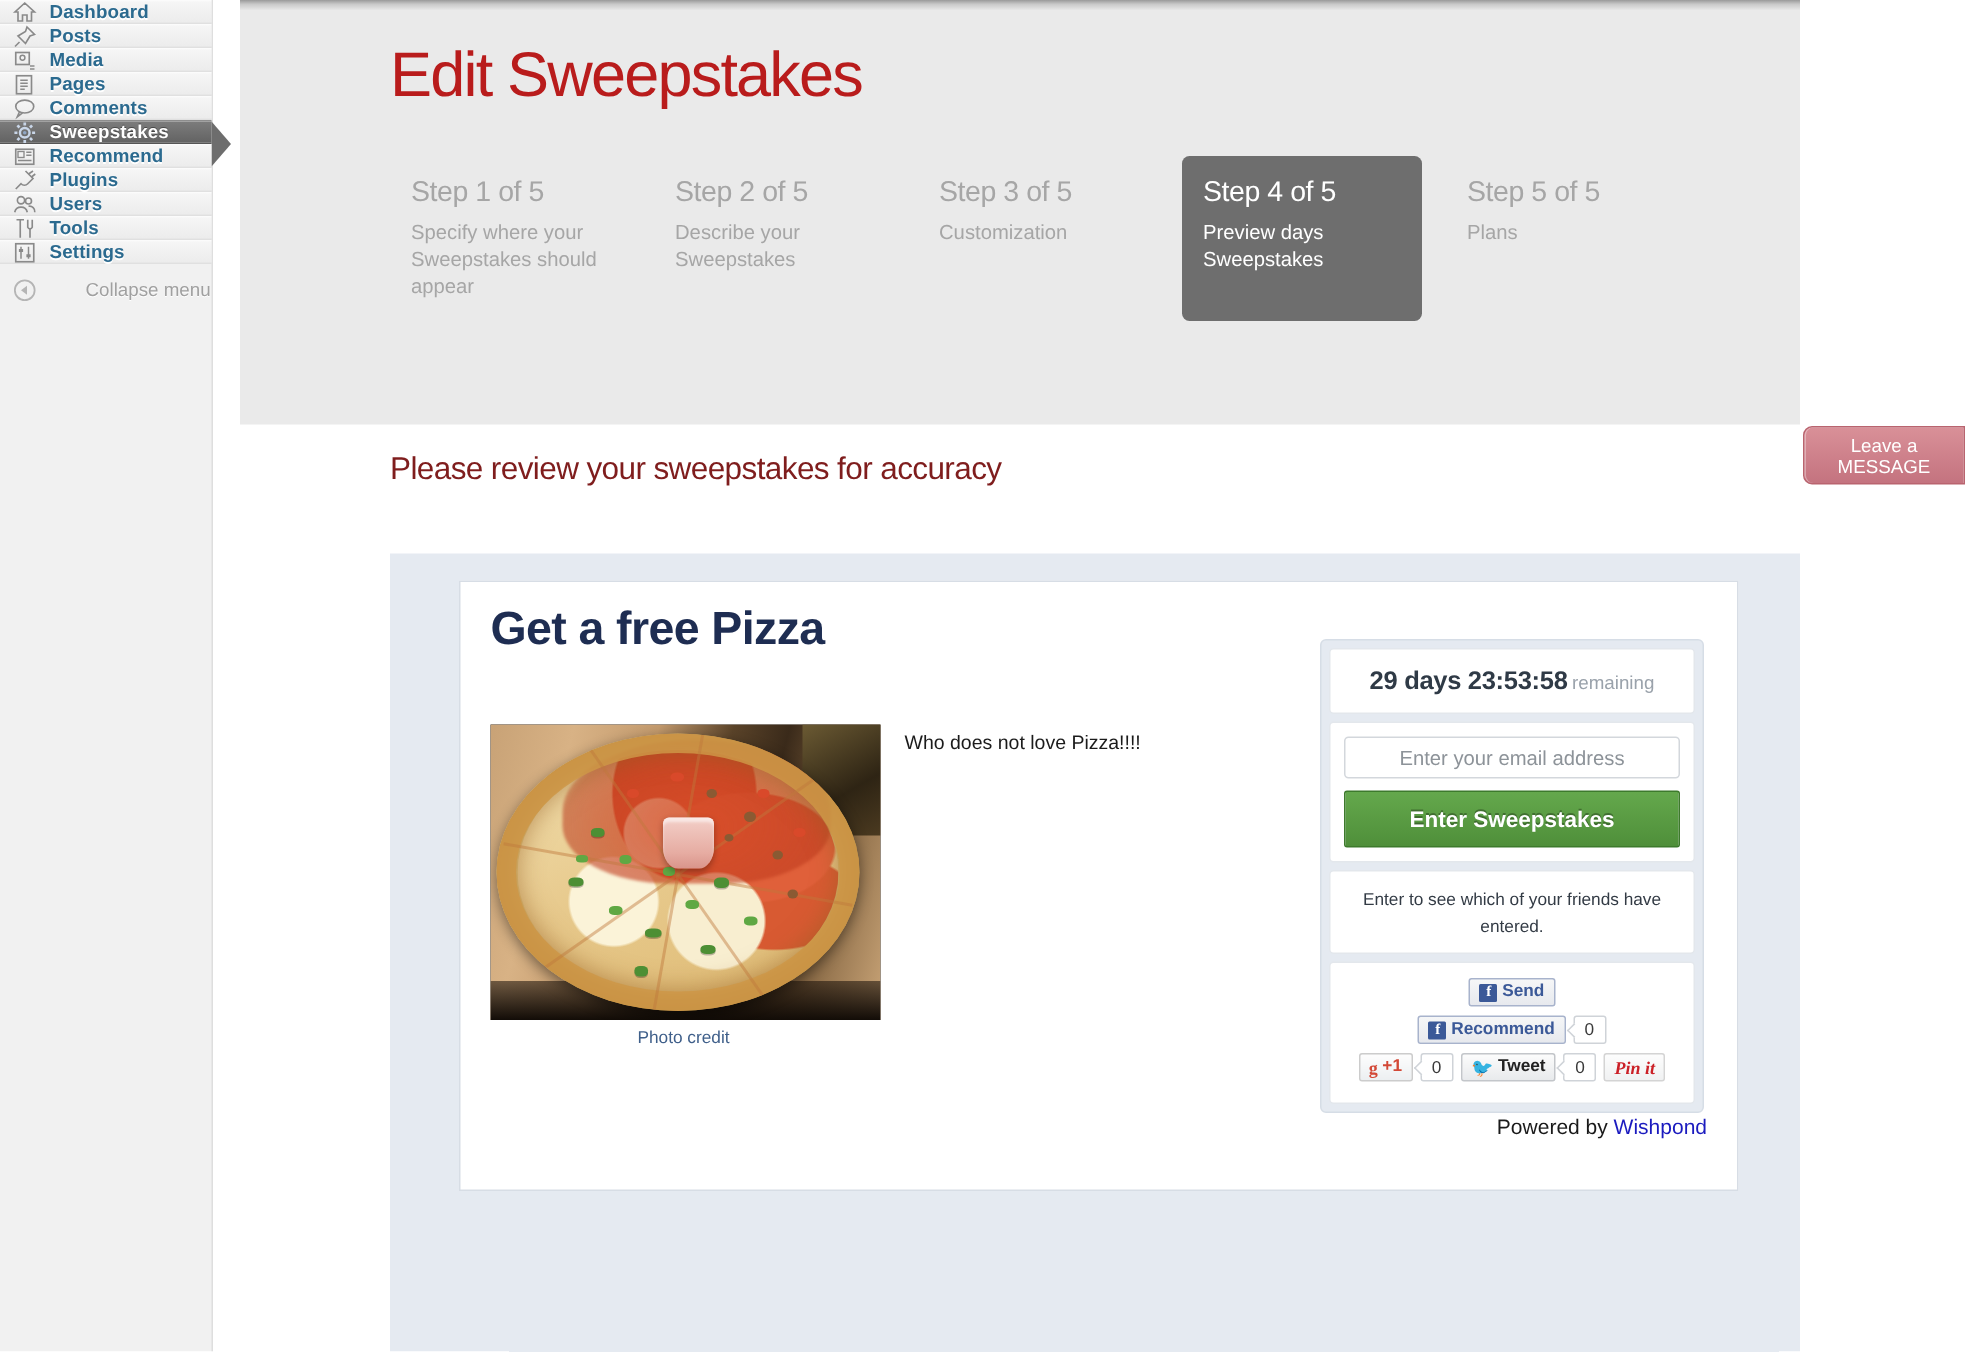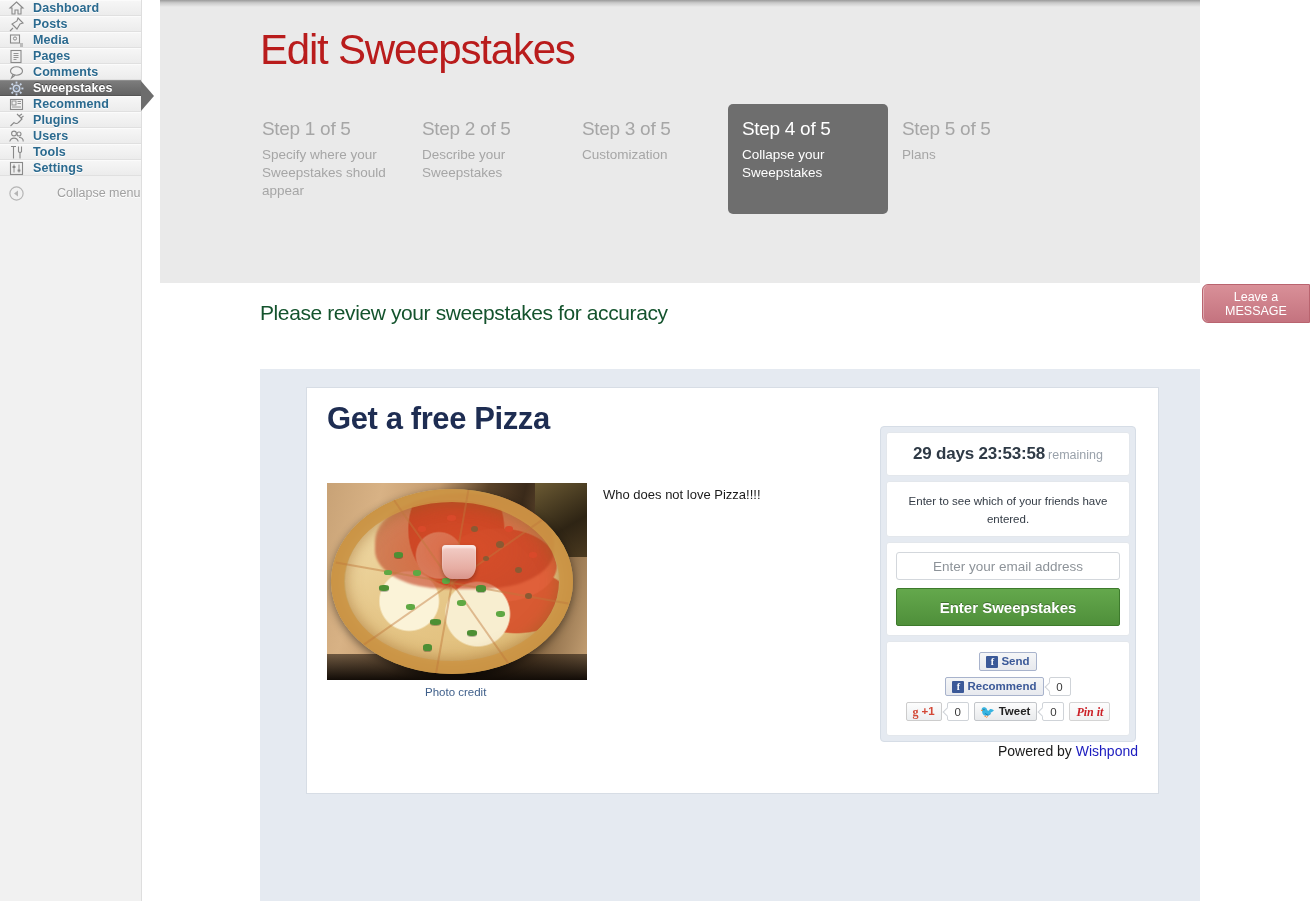--- a/index.html
+++ b/index.html
@@ -76,22 +76,22 @@
   #header-shade {
     position:absolute; left:160px; top:0; width:1040px; height:7px;
     background: linear-gradient(to bottom, #9a9a9a 0%, #c9c9c9 40%, #eaeaea 100%);
   }
   #page-title {
     position: absolute; left: 100px; top: 22px;
     font-size: 42px; font-weight: normal; color: #b91c1c;
     letter-spacing: -1.2px;
   }
   #steps {
-    position: absolute; left: 88px; top: 100px;
-    display: flex; gap: 0px;
+    position: absolute; left: 100px; top: 100px;
+    display: flex; gap: 16px;
   }
   .step {
     width: 160px;
     padding: 14px 16px 14px 14px;
     border-radius: 5px;
   }
   .step .step-num {
     font-size: 19px; color: #a6a6a6; line-height: 22px;
     letter-spacing: -.3px;
   }
@@ -99,21 +99,21 @@
     font-size: 13.5px; color: #a6a6a6; line-height: 18px;
     margin-top: 6px;
   }
   .step.current { background: #6e6e6e; }
   .step.current .step-num { color: #ffffff; font-weight: normal; }
   .step.current .step-desc { color: #ffffff; }
 
   
   #review-line {
     position: absolute; left: 260px; top: 301px;
-    font-size: 21px; color: #14532d; letter-spacing: -.4px;
+    font-size: 21px; color: #7f1d1d; letter-spacing: -.4px;
   }
 
   
   #preview-outer {
     position: absolute; left: 260px; top: 369px;
     width: 940px; height: 532px;
     background: #e5eaf1;
   }
   #preview-card {
     position: absolute; left: 46px; top: 18px;
@@ -444,21 +444,21 @@
       <div class="step">
         <div class="step-num">Step 2 of 5</div>
         <div class="step-desc">Describe your Sweepstakes</div>
       </div>
       <div class="step">
         <div class="step-num">Step 3 of 5</div>
         <div class="step-desc">Customization</div>
       </div>
       <div class="step current">
         <div class="step-num">Step 4 of 5</div>
-        <div class="step-desc">Collapse your Sweepstakes</div>
+        <div class="step-desc">Preview days Sweepstakes</div>
       </div>
       <div class="step">
         <div class="step-num">Step 5 of 5</div>
         <div class="step-desc">Plans</div>
       </div>
     </div>
   </header>
   <div id="header-shade"></div>
 
   <div id="review-line">Please review your sweepstakes for accuracy</div>
@@ -511,27 +511,27 @@
       <div id="photo-credit">Photo credit</div>
 
       <p id="promo-body">Who does not love Pizza!!!!</p>
 
       <aside id="widget">
 
         <div class="w-panel" id="countdown">
           <span class="cd-time">29 days 23:53:58</span><span class="cd-rem">remaining</span>
         </div>
 
-        <div class="w-panel" id="friends-panel">
-          <span class="fr-text">Enter to see which of your friends have entered.</span>
-        </div>
-
         <div class="w-panel" id="entry-panel">
           <input id="email-input" type="text" placeholder="Enter your email address" style="">
           <button id="enter-btn">Enter Sweepstakes</button>
+        </div>
+
+        <div class="w-panel" id="friends-panel">
+          <span class="fr-text">Enter to see which of your friends have entered.</span>
         </div>
 
         <div class="w-panel" id="social-panel">
           <div class="srow">
             <span class="sbtn fb-btn">
               <span class="fb-glyph">f</span>
               <span>Send</span>
             </span>
           </div>
           <div class="srow">

